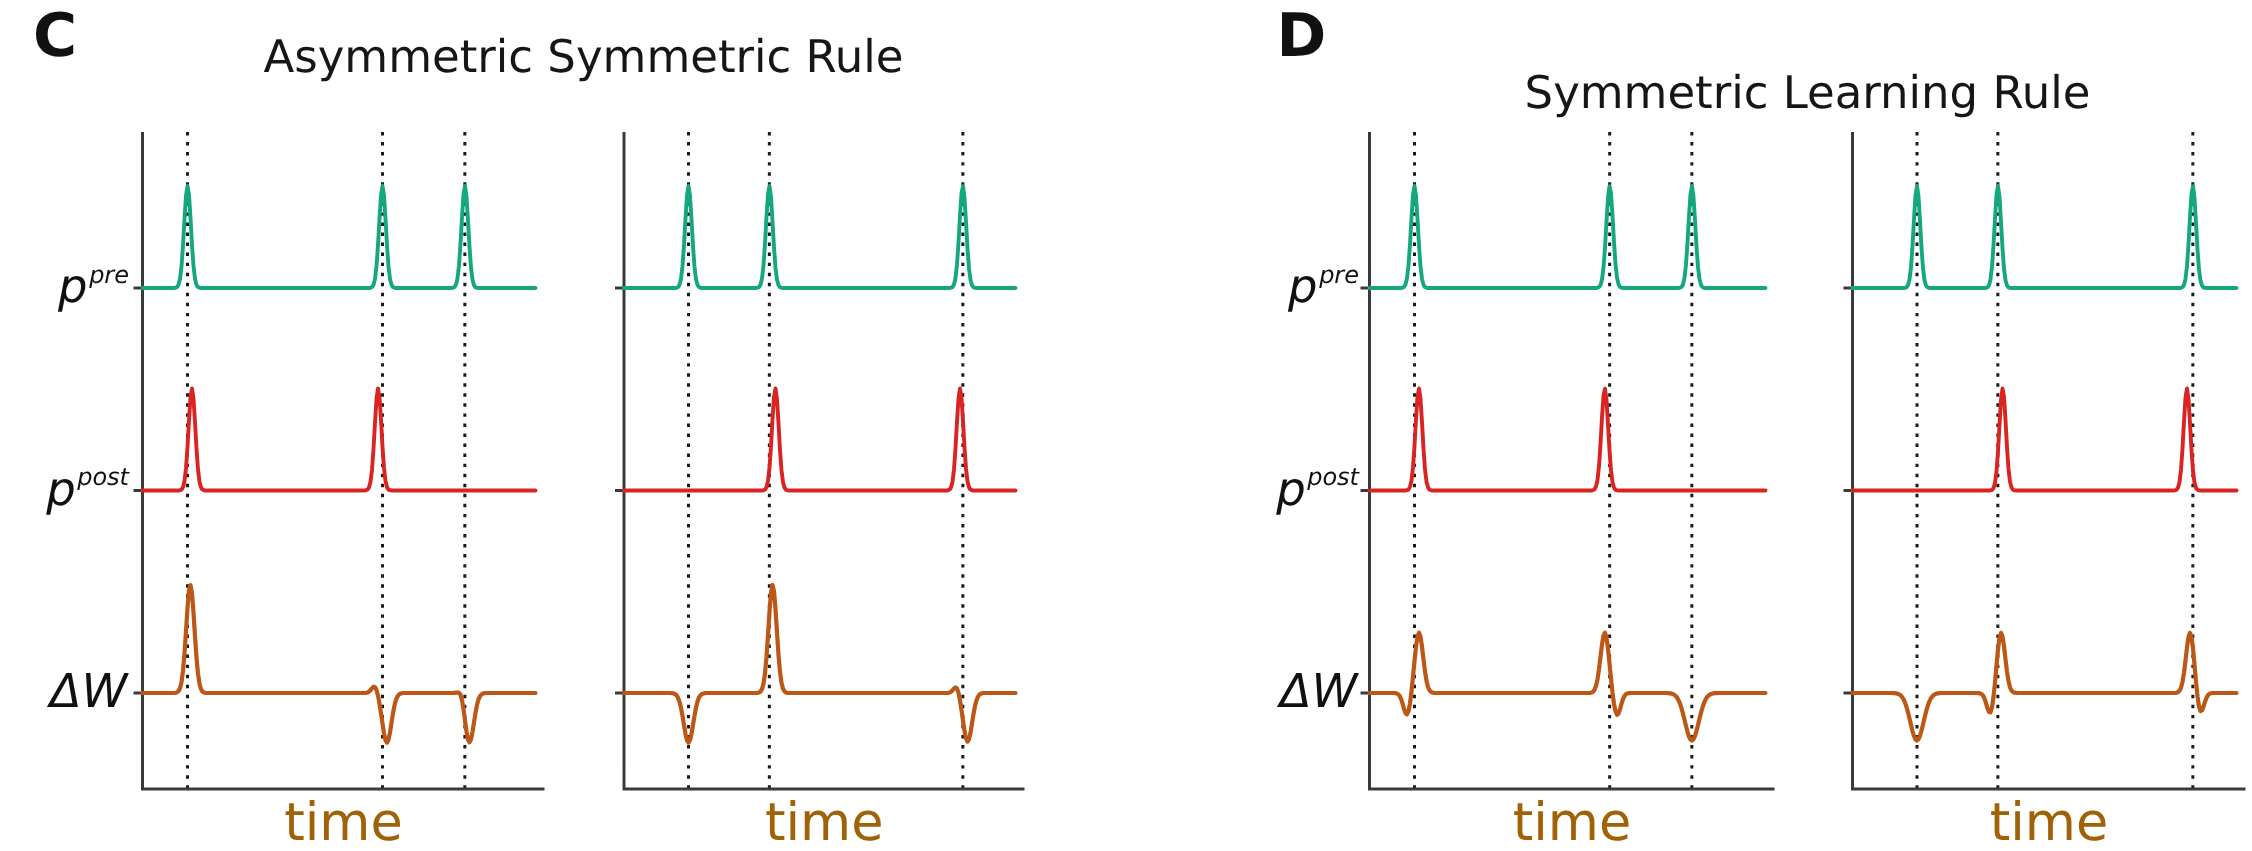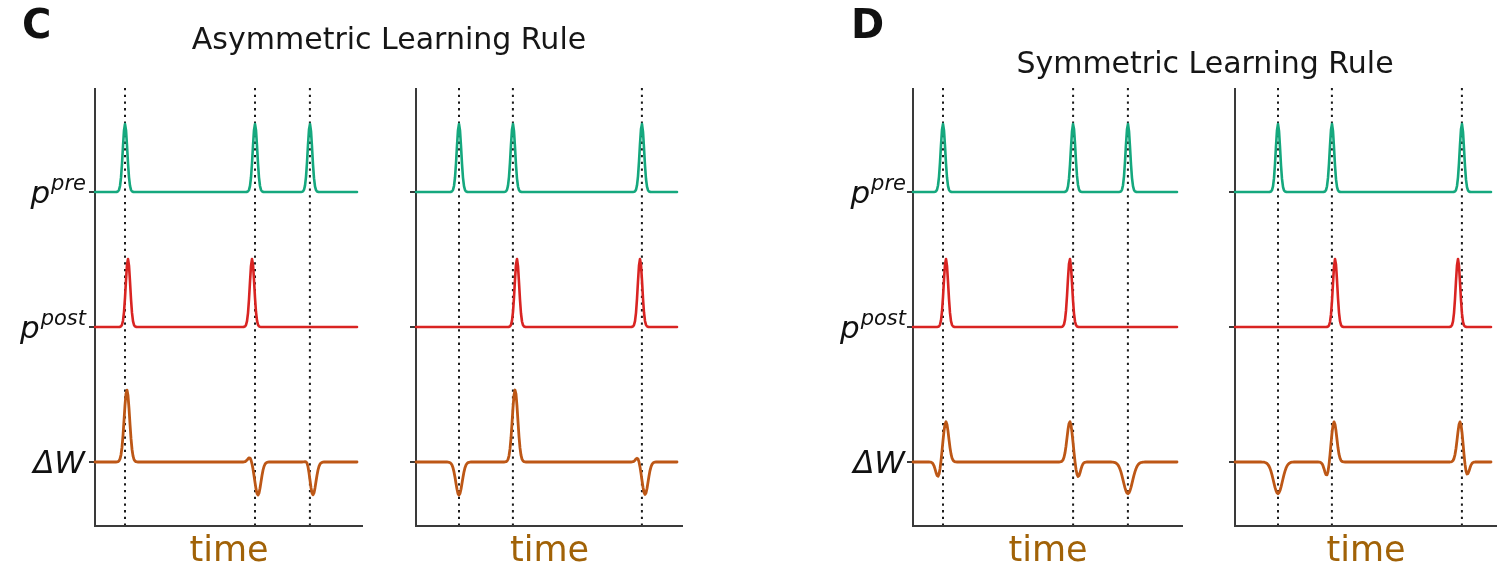--- a/index.html
+++ b/index.html
@@ -20,21 +20,21 @@
     transform:translateX(-50%);
     font-size:30px;color:#161616;line-height:1.1;white-space:nowrap;
   }
   .row-label{
     position:absolute;
     transform:translate(-100%,-50%);
     font-size:31px;font-style:italic;color:#111;
     white-space:nowrap;line-height:1;
   }
   .row-label .sup{
-    font-size:21px;
+    font-size:16px;
     position:relative;top:-13px;margin-left:1px;
   }
   .x-label{
     position:absolute;
     transform:translateX(-50%);
     font-size:35px;color:#a16207;line-height:1;
   }
 </style>
 </head>
 <body>
@@ -77,21 +77,21 @@
       <path d="M 1235 88 V 526 H 1497" fill="none" stroke="#3a3a3a" stroke-width="2"></path>
       <line x1="1229" y1="192" x2="1235" y2="192" stroke="#3a3a3a" stroke-width="2"></line>
       <line x1="1229" y1="327" x2="1235" y2="327" stroke="#3a3a3a" stroke-width="2"></line>
       <line x1="1229" y1="462" x2="1235" y2="462" stroke="#3a3a3a" stroke-width="2"></line>
       <path d="M1235 192.0 L1236 192.0 L1237 192.0 L1238 192.0 L1239 192.0 L1240 192.0 L1241 192.0 L1242 192.0 L1243 192.0 L1244 192.0 L1245 192.0 L1246 192.0 L1247 192.0 L1248 192.0 L1249 192.0 L1250 192.0 L1251 192.0 L1252 192.0 L1253 192.0 L1254 192.0 L1255 192.0 L1256 192.0 L1257 192.0 L1258 192.0 L1259 192.0 L1260 192.0 L1261 192.0 L1262 192.0 L1263 192.0 L1264 192.0 L1265 192.0 L1266 192.0 L1267 192.0 L1268 192.0 L1269 192.0 L1270 191.9 L1271 191.5 L1272 190.1 L1273 186.4 L1274 178.2 L1275 164.1 L1276 146.0 L1277 130.1 L1278 124.0 L1279 130.9 L1280 147.2 L1281 165.2 L1282 178.9 L1283 186.8 L1284 190.3 L1285 191.5 L1286 191.9 L1287 192.0 L1288 192.0 L1289 192.0 L1290 192.0 L1291 192.0 L1292 192.0 L1293 192.0 L1294 192.0 L1295 192.0 L1296 192.0 L1297 192.0 L1298 192.0 L1299 192.0 L1300 192.0 L1301 192.0 L1302 192.0 L1303 192.0 L1304 192.0 L1305 192.0 L1306 192.0 L1307 192.0 L1308 192.0 L1309 192.0 L1310 192.0 L1311 192.0 L1312 192.0 L1313 192.0 L1314 192.0 L1315 192.0 L1316 192.0 L1317 192.0 L1318 192.0 L1319 192.0 L1320 192.0 L1321 192.0 L1322 192.0 L1323 192.0 L1324 191.9 L1325 191.5 L1326 190.1 L1327 186.2 L1328 177.9 L1329 163.6 L1330 145.5 L1331 129.8 L1332 124.0 L1333 131.3 L1334 147.7 L1335 165.6 L1336 179.2 L1337 186.9 L1338 190.3 L1339 191.6 L1340 191.9 L1341 192.0 L1342 192.0 L1343 192.0 L1344 192.0 L1345 192.0 L1346 192.0 L1347 192.0 L1348 192.0 L1349 192.0 L1350 192.0 L1351 192.0 L1352 192.0 L1353 192.0 L1354 192.0 L1355 192.0 L1356 192.0 L1357 192.0 L1358 192.0 L1359 192.0 L1360 192.0 L1361 192.0 L1362 192.0 L1363 192.0 L1364 192.0 L1365 192.0 L1366 192.0 L1367 192.0 L1368 192.0 L1369 192.0 L1370 192.0 L1371 192.0 L1372 192.0 L1373 192.0 L1374 192.0 L1375 192.0 L1376 192.0 L1377 192.0 L1378 192.0 L1379 192.0 L1380 192.0 L1381 192.0 L1382 192.0 L1383 192.0 L1384 192.0 L1385 192.0 L1386 192.0 L1387 192.0 L1388 192.0 L1389 192.0 L1390 192.0 L1391 192.0 L1392 192.0 L1393 192.0 L1394 192.0 L1395 192.0 L1396 192.0 L1397 192.0 L1398 192.0 L1399 192.0 L1400 192.0 L1401 192.0 L1402 192.0 L1403 192.0 L1404 192.0 L1405 192.0 L1406 192.0 L1407 192.0 L1408 192.0 L1409 192.0 L1410 192.0 L1411 192.0 L1412 192.0 L1413 192.0 L1414 192.0 L1415 192.0 L1416 192.0 L1417 192.0 L1418 192.0 L1419 192.0 L1420 192.0 L1421 192.0 L1422 192.0 L1423 192.0 L1424 192.0 L1425 192.0 L1426 192.0 L1427 192.0 L1428 192.0 L1429 192.0 L1430 192.0 L1431 192.0 L1432 192.0 L1433 192.0 L1434 192.0 L1435 192.0 L1436 192.0 L1437 192.0 L1438 192.0 L1439 192.0 L1440 192.0 L1441 192.0 L1442 192.0 L1443 192.0 L1444 192.0 L1445 192.0 L1446 192.0 L1447 192.0 L1448 192.0 L1449 192.0 L1450 192.0 L1451 192.0 L1452 192.0 L1453 192.0 L1454 191.9 L1455 191.4 L1456 190.0 L1457 186.0 L1458 177.3 L1459 162.8 L1460 144.7 L1461 129.3 L1462 124.1 L1463 131.9 L1464 148.6 L1465 166.4 L1466 179.7 L1467 187.1 L1468 190.4 L1469 191.6 L1470 191.9 L1471 192.0 L1472 192.0 L1473 192.0 L1474 192.0 L1475 192.0 L1476 192.0 L1477 192.0 L1478 192.0 L1479 192.0 L1480 192.0 L1481 192.0 L1482 192.0 L1483 192.0 L1484 192.0 L1485 192.0 L1486 192.0 L1487 192.0 L1488 192.0 L1489 192.0 L1490 192.0 L1491 192.0 " fill="none" stroke="#15a87e" stroke-width="2.6" stroke-linejoin="round" stroke-linecap="round"></path>
       <path d="M1235 327.0 L1236 327.0 L1237 327.0 L1238 327.0 L1239 327.0 L1240 327.0 L1241 327.0 L1242 327.0 L1243 327.0 L1244 327.0 L1245 327.0 L1246 327.0 L1247 327.0 L1248 327.0 L1249 327.0 L1250 327.0 L1251 327.0 L1252 327.0 L1253 327.0 L1254 327.0 L1255 327.0 L1256 327.0 L1257 327.0 L1258 327.0 L1259 327.0 L1260 327.0 L1261 327.0 L1262 327.0 L1263 327.0 L1264 327.0 L1265 327.0 L1266 327.0 L1267 327.0 L1268 327.0 L1269 327.0 L1270 327.0 L1271 327.0 L1272 327.0 L1273 327.0 L1274 327.0 L1275 327.0 L1276 327.0 L1277 327.0 L1278 327.0 L1279 327.0 L1280 327.0 L1281 327.0 L1282 327.0 L1283 327.0 L1284 327.0 L1285 327.0 L1286 327.0 L1287 327.0 L1288 327.0 L1289 327.0 L1290 327.0 L1291 327.0 L1292 327.0 L1293 327.0 L1294 327.0 L1295 327.0 L1296 327.0 L1297 327.0 L1298 327.0 L1299 327.0 L1300 327.0 L1301 327.0 L1302 327.0 L1303 327.0 L1304 327.0 L1305 327.0 L1306 327.0 L1307 327.0 L1308 327.0 L1309 327.0 L1310 327.0 L1311 327.0 L1312 327.0 L1313 327.0 L1314 327.0 L1315 327.0 L1316 327.0 L1317 327.0 L1318 327.0 L1319 327.0 L1320 327.0 L1321 327.0 L1322 327.0 L1323 327.0 L1324 327.0 L1325 327.0 L1326 327.0 L1327 326.9 L1328 326.6 L1329 325.4 L1330 322.0 L1331 314.4 L1332 301.0 L1333 283.2 L1334 266.6 L1335 259.0 L1336 264.5 L1337 280.1 L1338 298.2 L1339 312.6 L1340 321.1 L1341 325.0 L1342 326.5 L1343 326.9 L1344 327.0 L1345 327.0 L1346 327.0 L1347 327.0 L1348 327.0 L1349 327.0 L1350 327.0 L1351 327.0 L1352 327.0 L1353 327.0 L1354 327.0 L1355 327.0 L1356 327.0 L1357 327.0 L1358 327.0 L1359 327.0 L1360 327.0 L1361 327.0 L1362 327.0 L1363 327.0 L1364 327.0 L1365 327.0 L1366 327.0 L1367 327.0 L1368 327.0 L1369 327.0 L1370 327.0 L1371 327.0 L1372 327.0 L1373 327.0 L1374 327.0 L1375 327.0 L1376 327.0 L1377 327.0 L1378 327.0 L1379 327.0 L1380 327.0 L1381 327.0 L1382 327.0 L1383 327.0 L1384 327.0 L1385 327.0 L1386 327.0 L1387 327.0 L1388 327.0 L1389 327.0 L1390 327.0 L1391 327.0 L1392 327.0 L1393 327.0 L1394 327.0 L1395 327.0 L1396 327.0 L1397 327.0 L1398 327.0 L1399 327.0 L1400 327.0 L1401 327.0 L1402 327.0 L1403 327.0 L1404 327.0 L1405 327.0 L1406 327.0 L1407 327.0 L1408 327.0 L1409 327.0 L1410 327.0 L1411 327.0 L1412 327.0 L1413 327.0 L1414 327.0 L1415 327.0 L1416 327.0 L1417 327.0 L1418 327.0 L1419 327.0 L1420 327.0 L1421 327.0 L1422 327.0 L1423 327.0 L1424 327.0 L1425 327.0 L1426 327.0 L1427 327.0 L1428 327.0 L1429 327.0 L1430 327.0 L1431 327.0 L1432 327.0 L1433 327.0 L1434 327.0 L1435 327.0 L1436 327.0 L1437 327.0 L1438 327.0 L1439 327.0 L1440 327.0 L1441 327.0 L1442 327.0 L1443 327.0 L1444 327.0 L1445 327.0 L1446 327.0 L1447 327.0 L1448 327.0 L1449 327.0 L1450 326.9 L1451 326.5 L1452 325.1 L1453 321.4 L1454 313.1 L1455 299.0 L1456 280.9 L1457 265.1 L1458 259.0 L1459 266.0 L1460 282.3 L1461 300.3 L1462 313.9 L1463 321.8 L1464 325.3 L1465 326.5 L1466 326.9 L1467 327.0 L1468 327.0 L1469 327.0 L1470 327.0 L1471 327.0 L1472 327.0 L1473 327.0 L1474 327.0 L1475 327.0 L1476 327.0 L1477 327.0 L1478 327.0 L1479 327.0 L1480 327.0 L1481 327.0 L1482 327.0 L1483 327.0 L1484 327.0 L1485 327.0 L1486 327.0 L1487 327.0 L1488 327.0 L1489 327.0 L1490 327.0 L1491 327.0 " fill="none" stroke="#d92422" stroke-width="2.6" stroke-linejoin="round" stroke-linecap="round"></path>
       <path d="M1235 462.0 L1236 462.0 L1237 462.0 L1238 462.0 L1239 462.0 L1240 462.0 L1241 462.0 L1242 462.0 L1243 462.0 L1244 462.0 L1245 462.0 L1246 462.0 L1247 462.0 L1248 462.0 L1249 462.0 L1250 462.0 L1251 462.0 L1252 462.0 L1253 462.0 L1254 462.0 L1255 462.0 L1256 462.0 L1257 462.0 L1258 462.0 L1259 462.0 L1260 462.0 L1261 462.0 L1262 462.1 L1263 462.1 L1264 462.2 L1265 462.5 L1266 462.8 L1267 463.5 L1268 464.6 L1269 466.1 L1270 468.4 L1271 471.3 L1272 474.9 L1273 479.0 L1274 483.3 L1275 487.4 L1276 490.7 L1277 492.9 L1278 493.7 L1279 492.8 L1280 490.5 L1281 487.1 L1282 483.0 L1283 478.7 L1284 474.6 L1285 471.1 L1286 468.2 L1287 466.0 L1288 464.5 L1289 463.5 L1290 462.8 L1291 462.4 L1292 462.2 L1293 462.1 L1294 462.0 L1295 462.0 L1296 462.0 L1297 462.0 L1298 462.0 L1299 462.0 L1300 462.0 L1301 462.0 L1302 462.0 L1303 462.0 L1304 462.0 L1305 462.0 L1306 462.0 L1307 462.0 L1308 462.0 L1309 462.0 L1310 462.0 L1311 462.0 L1312 462.0 L1313 462.0 L1314 462.0 L1315 462.0 L1316 462.0 L1317 462.0 L1318 462.0 L1319 462.1 L1320 462.2 L1321 462.7 L1322 463.7 L1323 465.7 L1324 468.7 L1325 472.2 L1326 474.7 L1327 474.9 L1328 471.5 L1329 464.6 L1330 454.9 L1331 443.7 L1332 433.0 L1333 425.1 L1334 421.9 L1335 424.2 L1336 430.8 L1337 439.5 L1338 447.8 L1339 454.2 L1340 458.2 L1341 460.4 L1342 461.4 L1343 461.8 L1344 461.9 L1345 462.0 L1346 462.0 L1347 462.0 L1348 462.0 L1349 462.0 L1350 462.0 L1351 462.0 L1352 462.0 L1353 462.0 L1354 462.0 L1355 462.0 L1356 462.0 L1357 462.0 L1358 462.0 L1359 462.0 L1360 462.0 L1361 462.0 L1362 462.0 L1363 462.0 L1364 462.0 L1365 462.0 L1366 462.0 L1367 462.0 L1368 462.0 L1369 462.0 L1370 462.0 L1371 462.0 L1372 462.0 L1373 462.0 L1374 462.0 L1375 462.0 L1376 462.0 L1377 462.0 L1378 462.0 L1379 462.0 L1380 462.0 L1381 462.0 L1382 462.0 L1383 462.0 L1384 462.0 L1385 462.0 L1386 462.0 L1387 462.0 L1388 462.0 L1389 462.0 L1390 462.0 L1391 462.0 L1392 462.0 L1393 462.0 L1394 462.0 L1395 462.0 L1396 462.0 L1397 462.0 L1398 462.0 L1399 462.0 L1400 462.0 L1401 462.0 L1402 462.0 L1403 462.0 L1404 462.0 L1405 462.0 L1406 462.0 L1407 462.0 L1408 462.0 L1409 462.0 L1410 462.0 L1411 462.0 L1412 462.0 L1413 462.0 L1414 462.0 L1415 462.0 L1416 462.0 L1417 462.0 L1418 462.0 L1419 462.0 L1420 462.0 L1421 462.0 L1422 462.0 L1423 462.0 L1424 462.0 L1425 462.0 L1426 462.0 L1427 462.0 L1428 462.0 L1429 462.0 L1430 462.0 L1431 462.0 L1432 462.0 L1433 462.0 L1434 462.0 L1435 462.0 L1436 462.0 L1437 462.0 L1438 462.0 L1439 462.0 L1440 462.0 L1441 462.0 L1442 462.0 L1443 462.0 L1444 462.0 L1445 462.0 L1446 462.0 L1447 462.0 L1448 462.0 L1449 462.0 L1450 462.0 L1451 461.8 L1452 461.5 L1453 460.5 L1454 458.5 L1455 454.6 L1456 448.5 L1457 440.4 L1458 431.6 L1459 424.6 L1460 421.9 L1461 424.7 L1462 432.4 L1463 443.1 L1464 454.4 L1465 464.2 L1466 471.0 L1467 474.0 L1468 473.6 L1469 471.1 L1470 467.8 L1471 465.1 L1472 463.4 L1473 462.5 L1474 462.2 L1475 462.0 L1476 462.0 L1477 462.0 L1478 462.0 L1479 462.0 L1480 462.0 L1481 462.0 L1482 462.0 L1483 462.0 L1484 462.0 L1485 462.0 L1486 462.0 L1487 462.0 L1488 462.0 L1489 462.0 L1490 462.0 L1491 462.0 " fill="none" stroke="#bd5716" stroke-width="2.8" stroke-linejoin="round" stroke-linecap="round"></path>
     </svg>
   <div id="labels">
       <div class="panel-letter" style="left: 22px; top: 4px;">C</div>
-      <div class="panel-title" style="left: 389px; top: 22px;">Asymmetric Learning Rule</div>
+      <div class="panel-title" style="left: 389px; top: 22px;">Asymmetric Symmetric Rule</div>
       <div class="row-label" style="left: 86px; top: 192px;"><span>p</span><span class="sup">pre</span></div>
       <div class="row-label" style="left: 86px; top: 327px;"><span>p</span><span class="sup">post</span></div>
       <div class="row-label" style="left: 86px; top: 462px;"><span>ΔW</span><span class="sup"></span></div>
       <div class="x-label" style="left: 229px; top: 532px;">time</div>
       <div class="x-label" style="left: 549.5px; top: 532px;">time</div>
       <div class="panel-letter" style="left: 851px; top: 4px;">D</div>
       <div class="panel-title" style="left: 1205px; top: 22px; margin-top: 24px;">Symmetric Learning Rule</div>
       <div class="row-label" style="left: 906px; top: 192px;"><span>p</span><span class="sup">pre</span></div>
       <div class="row-label" style="left: 906px; top: 327px;"><span>p</span><span class="sup">post</span></div>
       <div class="row-label" style="left: 906px; top: 462px;"><span>ΔW</span><span class="sup"></span></div>

